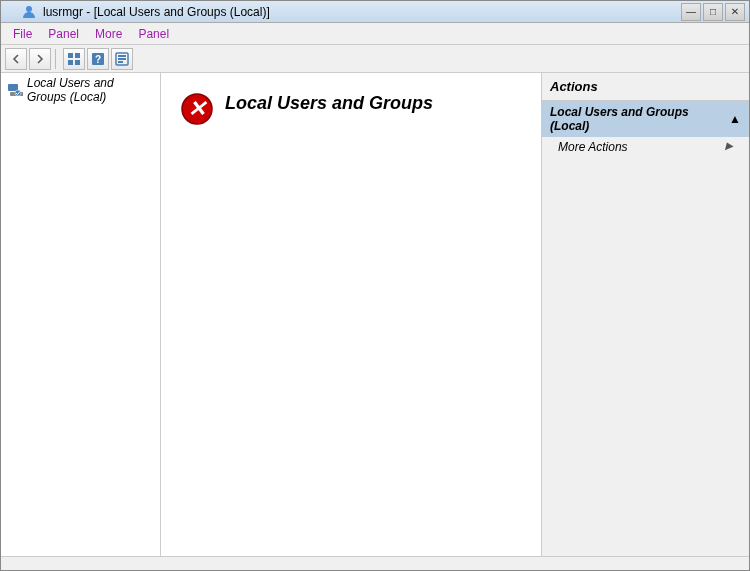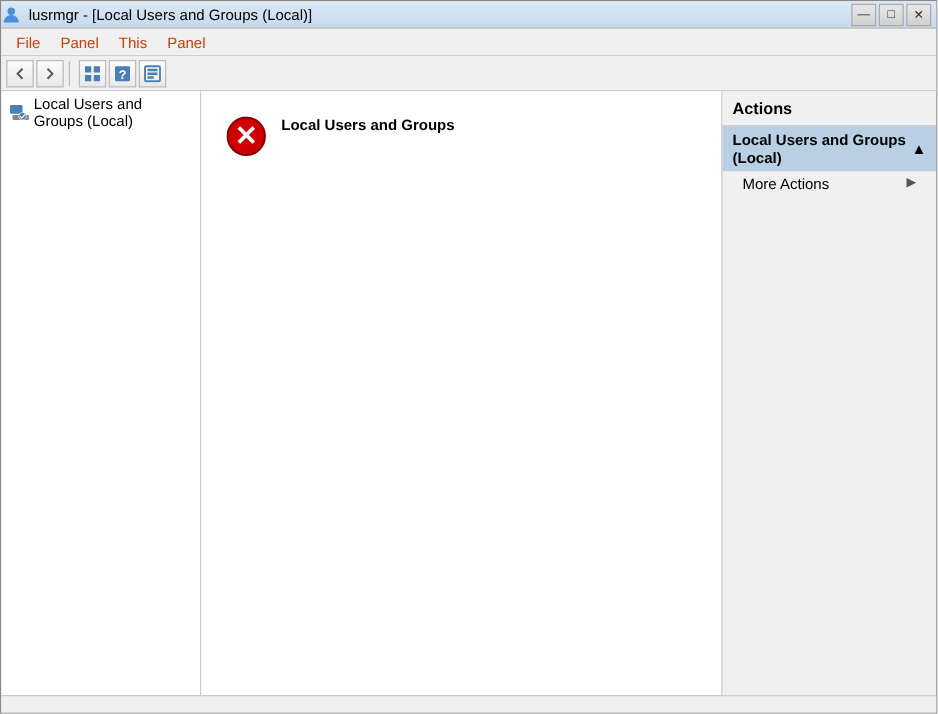--- a/index.html
+++ b/index.html
@@ -20,21 +20,21 @@
       border: 1px solid #888;
       background: #f0f0f0;
     }
 
     .title-bar {
       background: linear-gradient(to bottom, #dce9f5, #c5d9ed);
       height: 22px;
       display: flex;
       align-items: center;
       justify-content: space-between;
-      padding: 0 4px 0 0;
+      padding: 0 4px 0 20px;
       border-bottom: 1px solid #aaa;
     }
 
     .title-bar-left {
       display: flex;
       align-items: center;
       gap: 6px;
     }
 
     .title-text {
@@ -66,21 +66,21 @@
       display: flex;
       align-items: center;
       padding: 0 4px;
       border-bottom: 1px solid #ccc;
     }
 
     .menu-item {
       padding: 2px 8px;
       cursor: pointer;
       font-size: 12px;
-      color: #c2410c;
+      color: #a21caf;
     }
 
     .toolbar {
       background: #f0f0f0;
       height: 28px;
       display: flex;
       align-items: center;
       padding: 2px 4px;
       border-bottom: 1px solid #ccc;
       gap: 2px;
@@ -103,20 +103,21 @@
       width: 4px;
       height: 20px;
       border-left: 1px solid #bbb;
       margin: 0 2px;
     }
 
     .main-area {
       display: flex;
       flex: 1;
       overflow: hidden;
+      font-style: italic;
     }
 
     .left-panel {
       width: 160px;
       border-right: 1px solid #ccc;
       background: #fff;
       padding: 0;
       overflow-y: auto;
     }
 
@@ -157,39 +158,39 @@
       flex-shrink: 0;
       width: 32px;
       height: 32px;
     }
 
     .error-content {
       flex: 1;
     }
 
     .error-title {
-      font-size: 12px;
+      font-size: 18px;
       font-weight: bold;
       margin-bottom: 10px;
       color: #000;
     }
 
     .error-message {
       font-size: 12px;
       line-height: 1.5;
       color: #000;
     }
 
     .error-message a, .error-message .link {
       color: #0066cc;
       text-decoration: none;
     }
 
     .right-panel {
-      width: 172px;
+      width: 208px;
       border-left: 1px solid #ccc;
       background: #f0f0f0;
       display: flex;
       flex-direction: column;
     }
 
     .actions-header {
       background: #f0f0f0;
       padding: 6px 8px;
       font-size: 13px;
@@ -252,21 +253,21 @@
     <div class="title-controls">
       <div class="title-btn">—</div>
       <div class="title-btn">□</div>
       <div class="title-btn close">✕</div>
     </div>
   </div>
 
   <div class="menu-bar">
     <div class="menu-item">File</div>
     <div class="menu-item">Panel</div>
-    <div class="menu-item">This</div>
+    <div class="menu-item">More</div>
     <div class="menu-item">Panel</div>
   </div>
 
   <div class="toolbar">
     <div class="toolbar-btn">
       <svg width="12" height="12" viewBox="0 0 12 12">
         <path d="M8 2L4 6l4 4" stroke="#555" stroke-width="1.5" fill="none"></path>
       </svg>
     </div>
     <div class="toolbar-btn">

